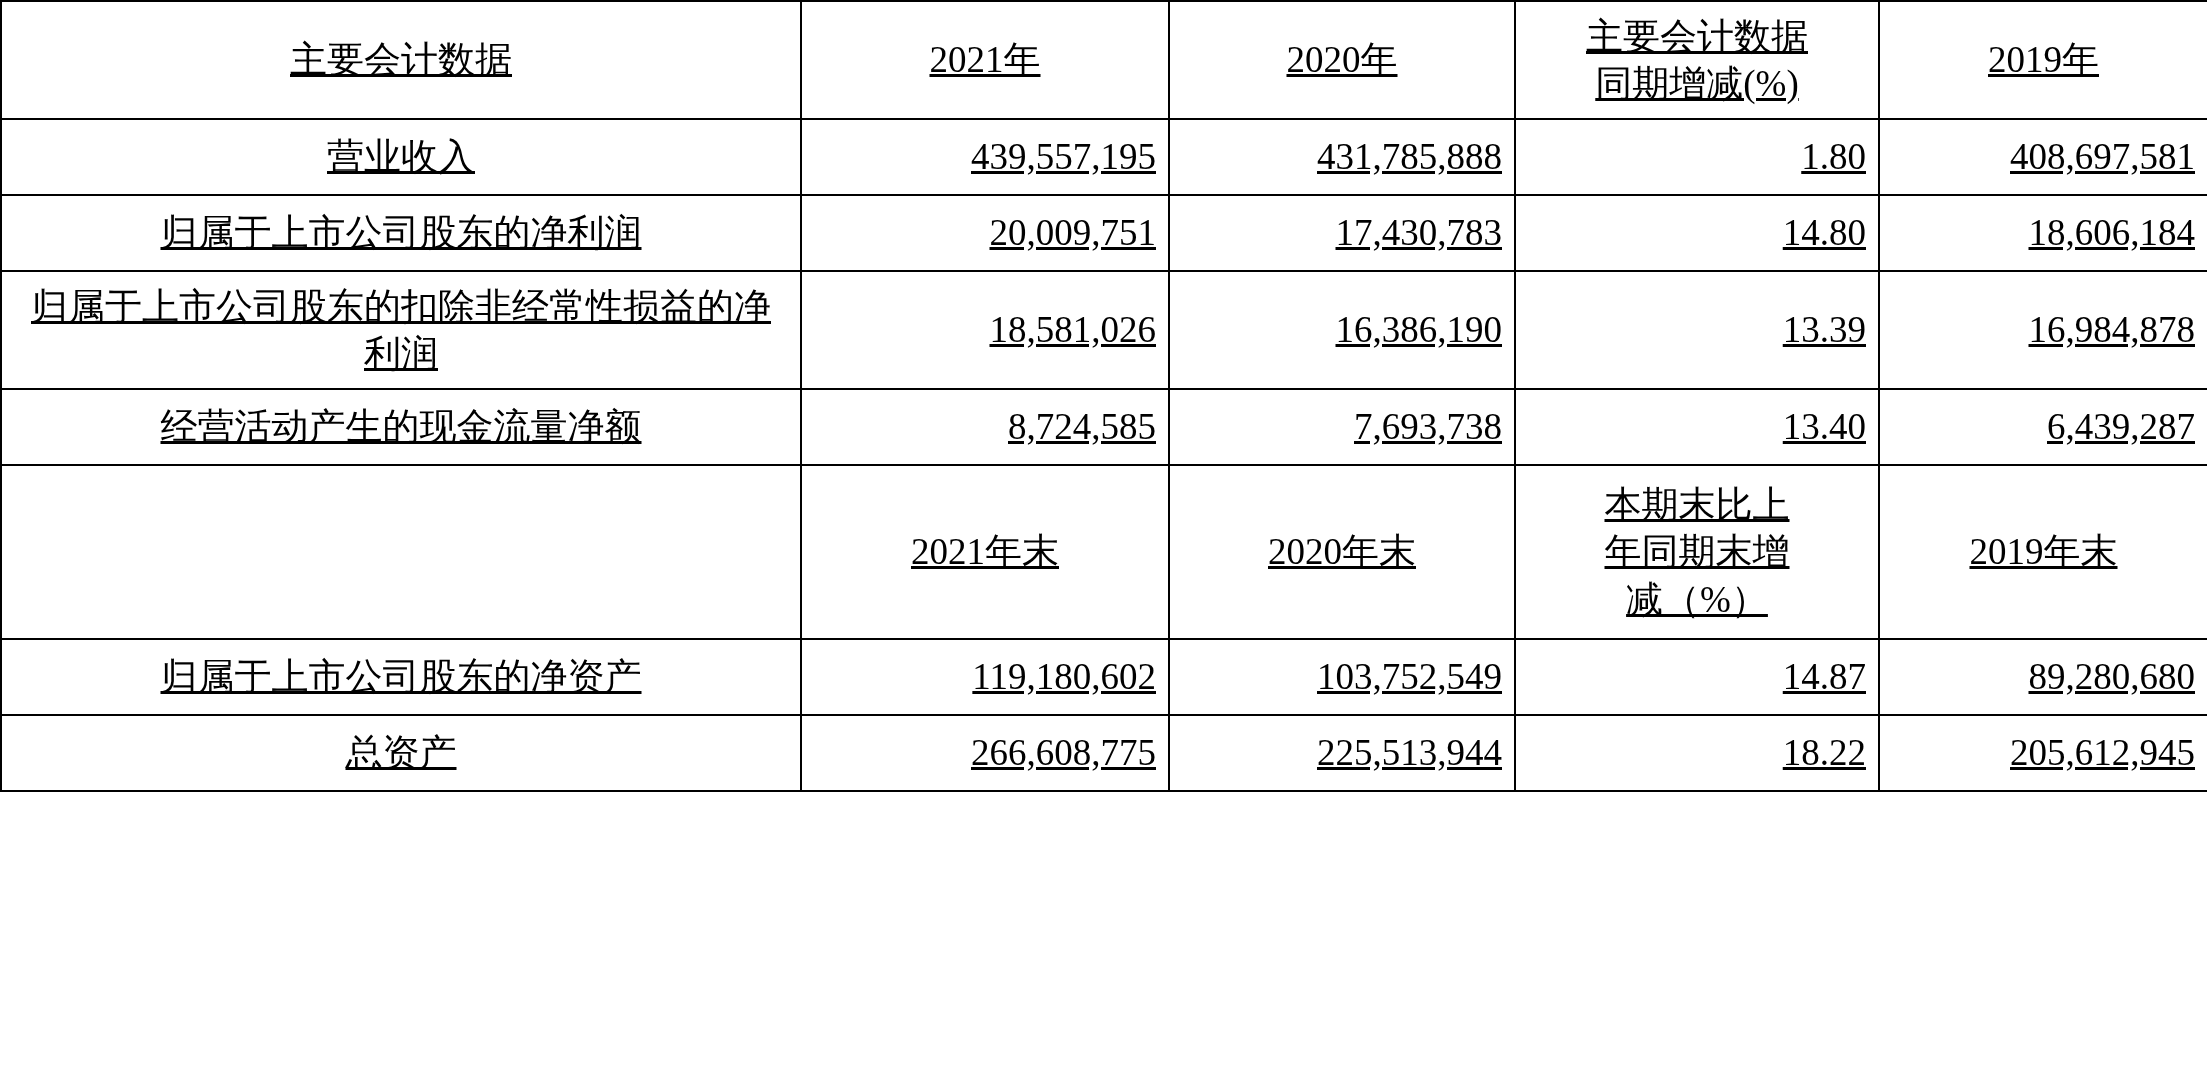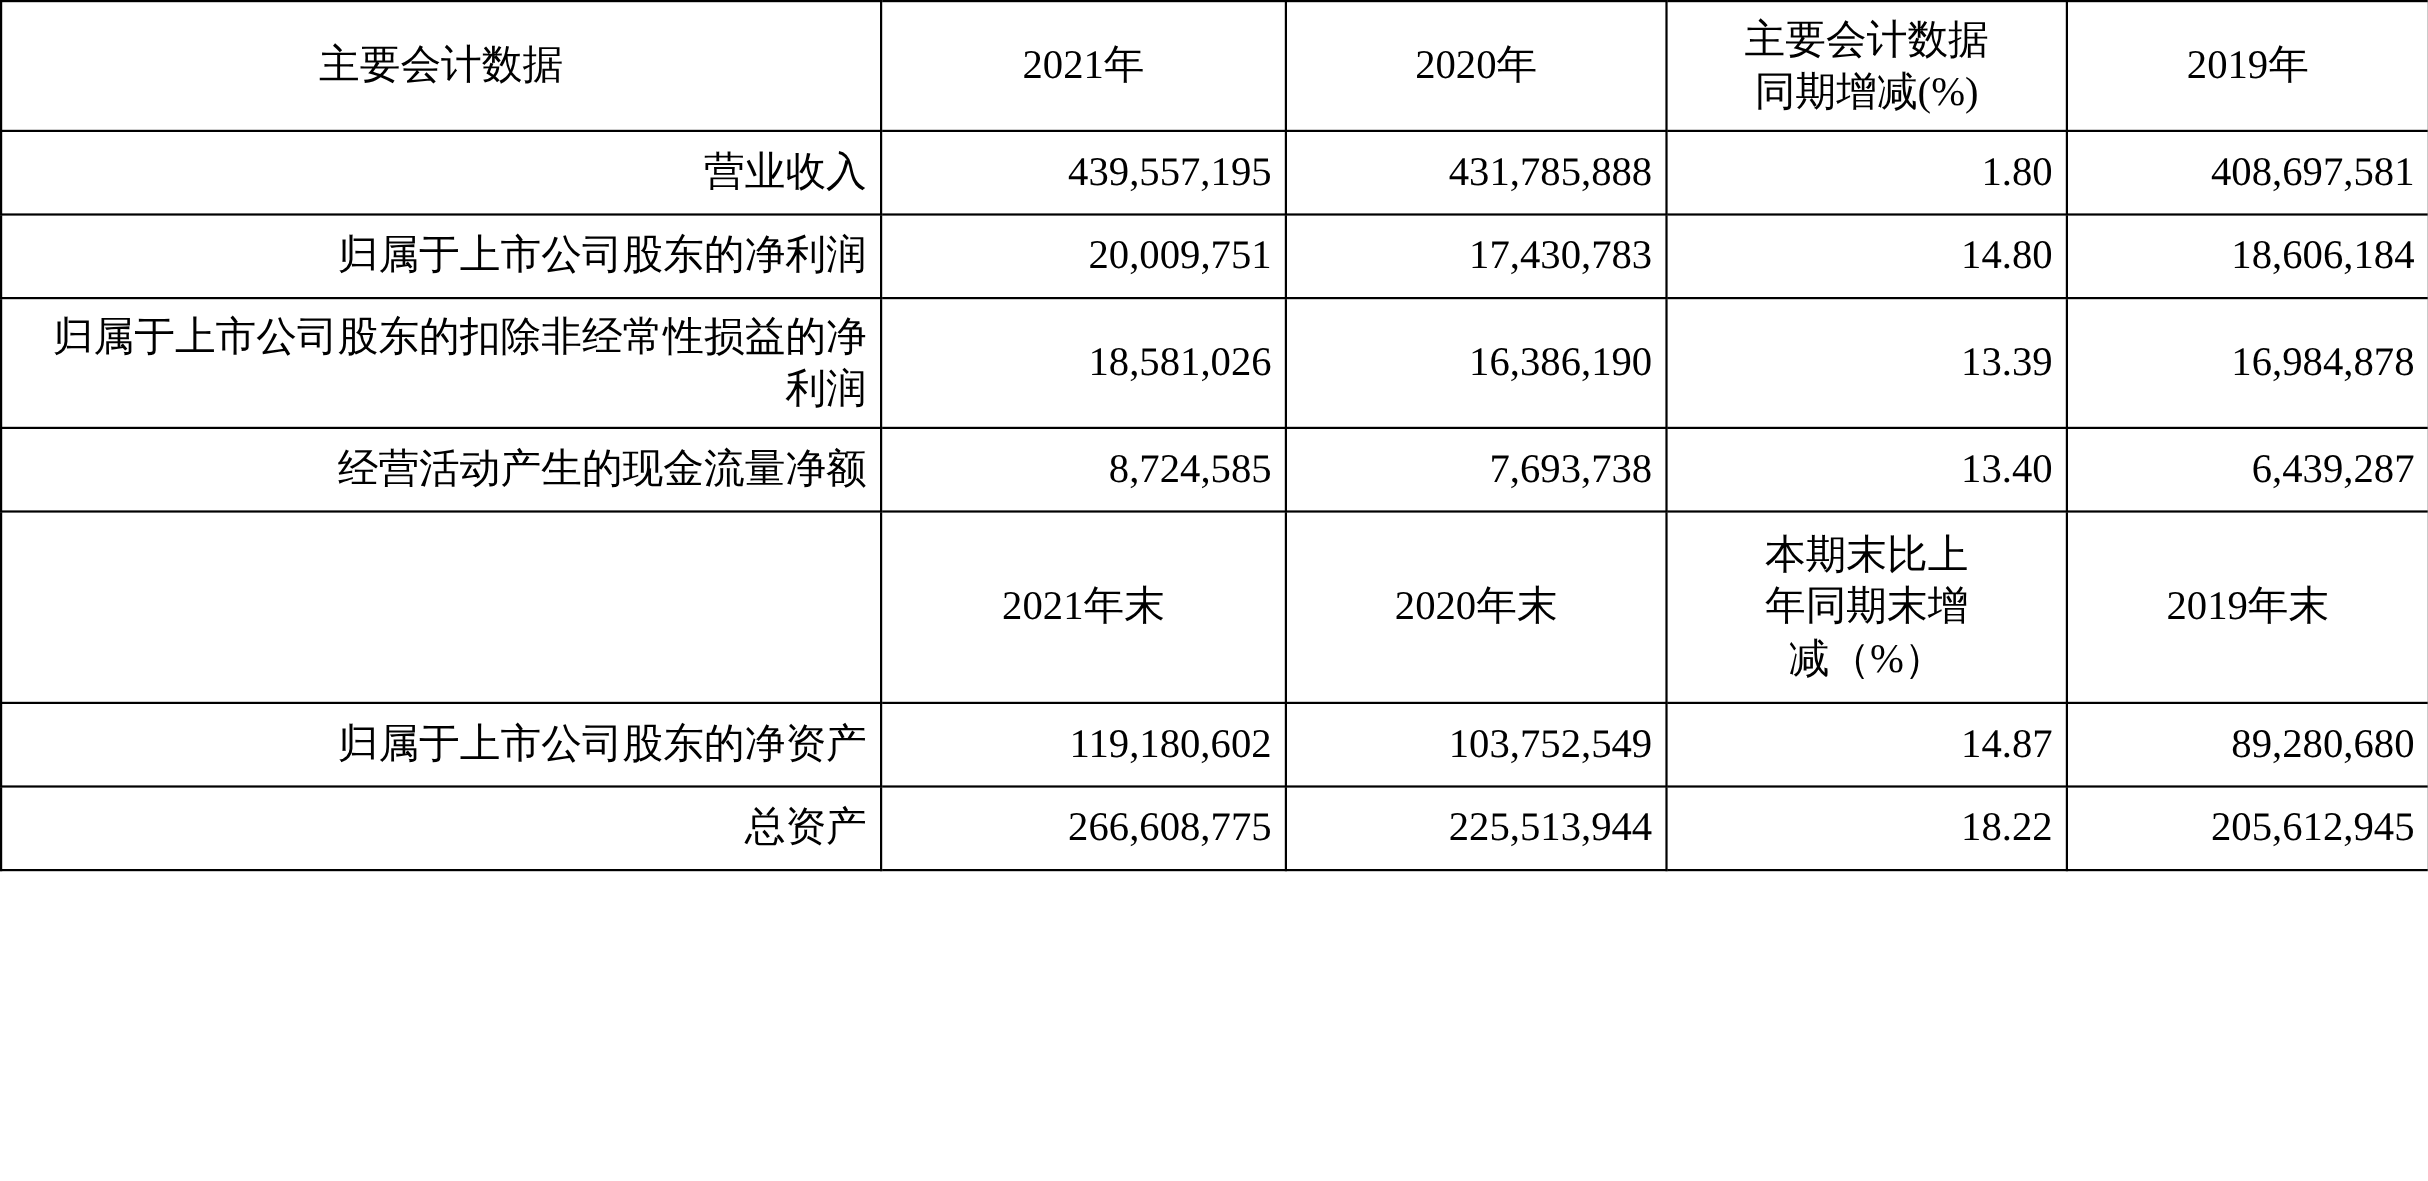--- a/index.html
+++ b/index.html
@@ -12,20 +12,21 @@
     height: 1074px;
     font-family: "Liberation Serif", "DejaVu Serif", serif;
     color: #000000;
     overflow: hidden;
   }
   .sheet {
     width: 2207px;
     height: 1074px;
     position: relative;
     box-sizing: border-box;
+    text-decoration: underline;
   }
   table.fin {
     border-collapse: collapse;
     width: 2207px;
     table-layout: fixed;
     font-size: 37px;
     line-height: 1.28;
   }
   table.fin td {
     border: 2px solid #000000;
@@ -37,21 +38,21 @@
   col.c0 { width: 800px; }
   col.c1 { width: 368px; }
   col.c2 { width: 346px; }
   col.c3 { width: 364px; }
   col.c4 { width: 329px; }
 
   .hdr-center {
     text-align: center;
   }
   .label {
-    text-align: right;
+    text-align: center;
     padding-left: 14px;
     margin-top: 41px;
   }
   .num {
     text-align: right;
     padding-right: 14px;
     margin-left: 34px;
   }
   .slash {
     text-align: center;

